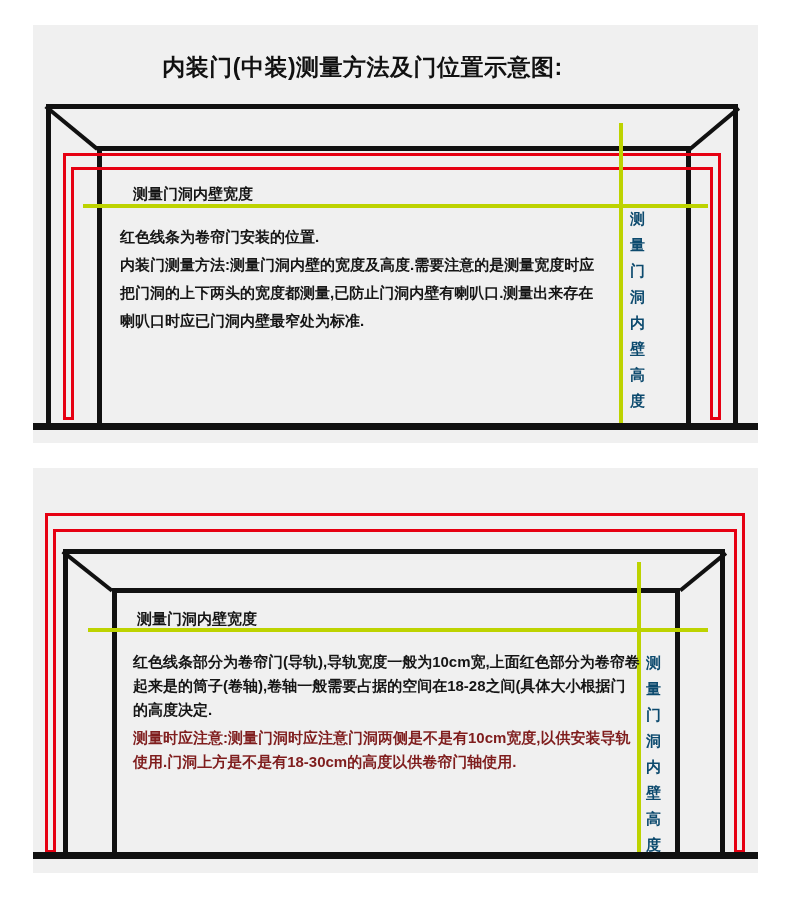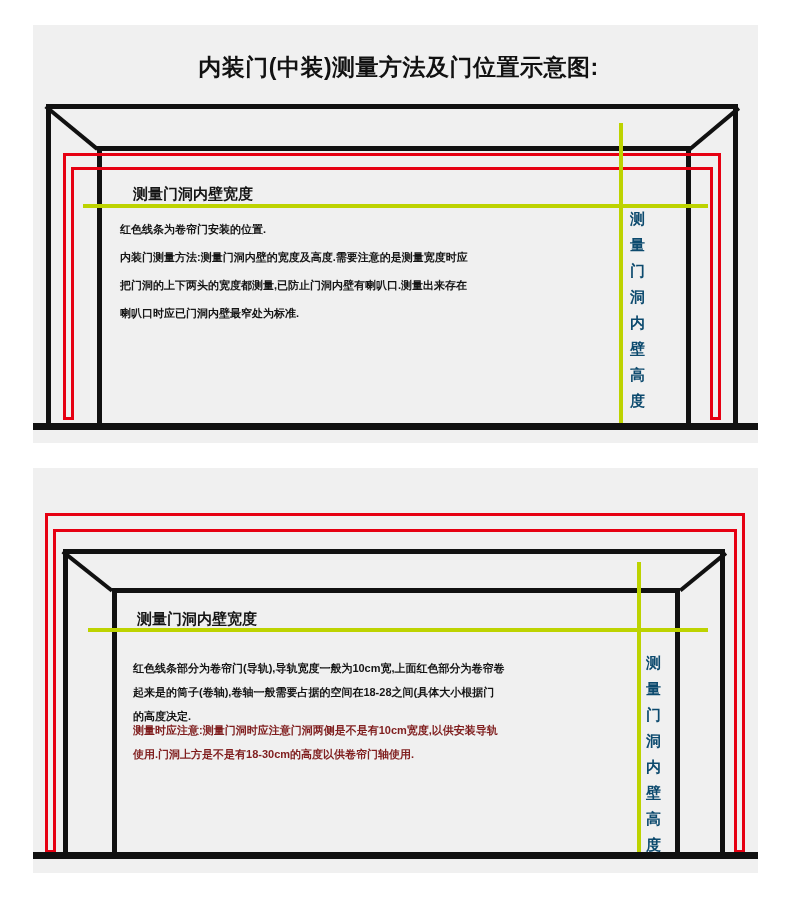--- a/index.html
+++ b/index.html
@@ -9,36 +9,36 @@
   #panel1{top:25px;height:418px;}
   #panel2{top:468px;height:405px;}
   .title{position:absolute;left:0;width:725px;text-align:center;font-size:23px;
          font-weight:bold;color:#111;letter-spacing:0.5px;}
   .ln{position:absolute;}
   .black{background:#111;}
   .red{background:#e60012;}
   .green{background:#bdd300;}
   .diag{height:4px;transform-origin:0 0;}
   .wlabel{position:absolute;font-size:15px;font-weight:bold;color:#151515;white-space:nowrap;font-family:Liberation Mono, monospace;}
-  .body{position:absolute;font-size:11px;font-weight:bold;color:#151515;
-        white-space:pre-line;}
+  .body{position:absolute;font-size:15px;font-weight:bold;color:#151515;
+        white-space:pre-line;margin-top:8px;}
   .body.b1{line-height:28px;}
   .body.b2{line-height:24px;}
   .body.redtext{color:#7f1d1d;}
   .hlabel{position:absolute;width:17px;font-size:15px;font-weight:bold;color:#0c4a6e;
           line-height:26px;word-break:break-all;text-align:center;}
 </style>
 </head>
 <body>
 
 <div id="page">
 
   <div class="panel" id="panel1"></div>
 
-  <div class="title" style="top:52px;padding-left:36px;">内装门(中装)测量方法及门位置示意图:</div>
+  <div class="title" style="top:52px;">内装门(中装)测量方法及门位置示意图:</div>
 
   <div class="ln black" style="left:46px;top:104px;width:692px;height:5px;"></div>
   <div class="ln black" style="left:46px;top:104px;width:5px;height:319px;"></div>
   <div class="ln black" style="left:733px;top:104px;width:5px;height:319px;"></div>
   <div class="ln black diag" style="left:47px;top:105px;width:67px;transform:rotate(39.5deg);"></div>
   <div class="ln black diag" style="left:687px;top:149px;width:66px;transform:rotate(-40deg);"></div>
 
   <div class="ln black" style="left:97px;top:146px;width:592px;height:5px;"></div>
   <div class="ln black" style="left:97px;top:146px;width:5px;height:277px;"></div>
   <div class="ln black" style="left:686px;top:146px;width:5px;height:277px;"></div>
@@ -84,21 +84,21 @@
 
   <div class="ln black" style="left:112px;top:588px;width:568px;height:5px;"></div>
   <div class="ln black" style="left:112px;top:588px;width:5px;height:264px;"></div>
   <div class="ln black" style="left:675px;top:588px;width:5px;height:264px;"></div>
 
   <div class="ln green" style="left:88px;top:628px;width:620px;height:4px;"></div>
   <div class="ln green" style="left:637px;top:562px;width:4px;height:296px;"></div>
 
   <div class="wlabel" style="left:137px;top:610px;">测量门洞内壁宽度</div>
   <div class="hlabel" style="left:645px;top:650px;">测量门洞内壁高度</div>
-  <div class="body b2" style="left:133px;top:656px;width:520px;">红色线条部分为卷帘门(导轨),导轨宽度一般为10cm宽,上面红色部分为卷帘卷
+  <div class="body b2" style="left:133px;top:642px;width:520px;">红色线条部分为卷帘门(导轨),导轨宽度一般为10cm宽,上面红色部分为卷帘卷
 起来是的筒子(卷轴),卷轴一般需要占据的空间在18-28之间(具体大小根据门
 的高度决定.</div>
   <div class="body b2 redtext" style="left:133px;top:718px;width:520px;">测量时应注意:测量门洞时应注意门洞两侧是不是有10cm宽度,以供安装导轨
 使用.门洞上方是不是有18-30cm的高度以供卷帘门轴使用.</div>
 
   <div class="ln black" style="left:33px;top:852px;width:725px;height:7px;"></div>
 
 </div>
 
 </body></html>

